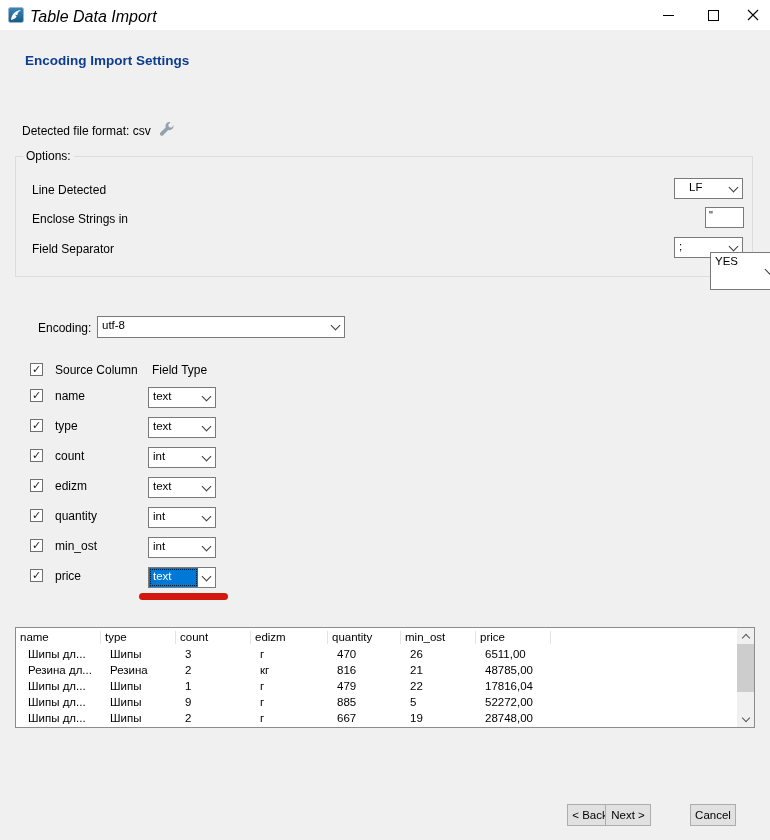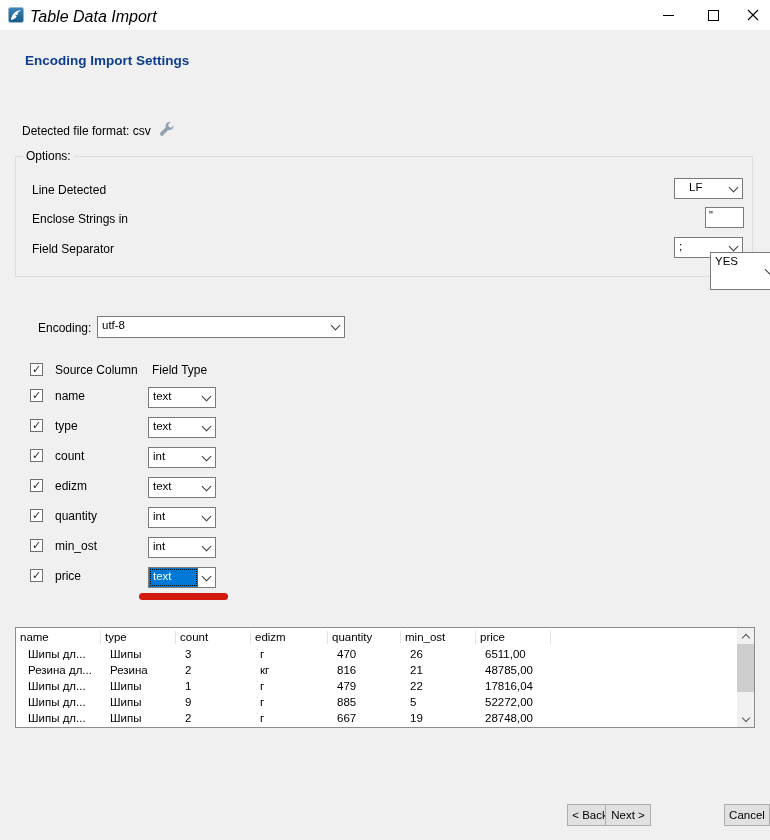--- a/index.html
+++ b/index.html
@@ -323,15 +323,15 @@
         </div>
       <div class="sb-thumb"></div>
       <div class="sb-btn sb-down">
           <span class="sb-chev" style="transform:rotate(45deg);margin-top:-3px;"></span>
         </div>
     </div>
   </div>
 
   <div class="btn" style="left:567px;top:804px;">&lt; Back</div>
   <div class="btn" style="left:605px;top:804px;">Next &gt;</div>
-  <div class="btn" style="left:724px;top:804px;">Cancel</div>
+  <div class="btn" style="left:690px;top:804px;">Cancel</div>
 
 </div>
 
 </body></html>

